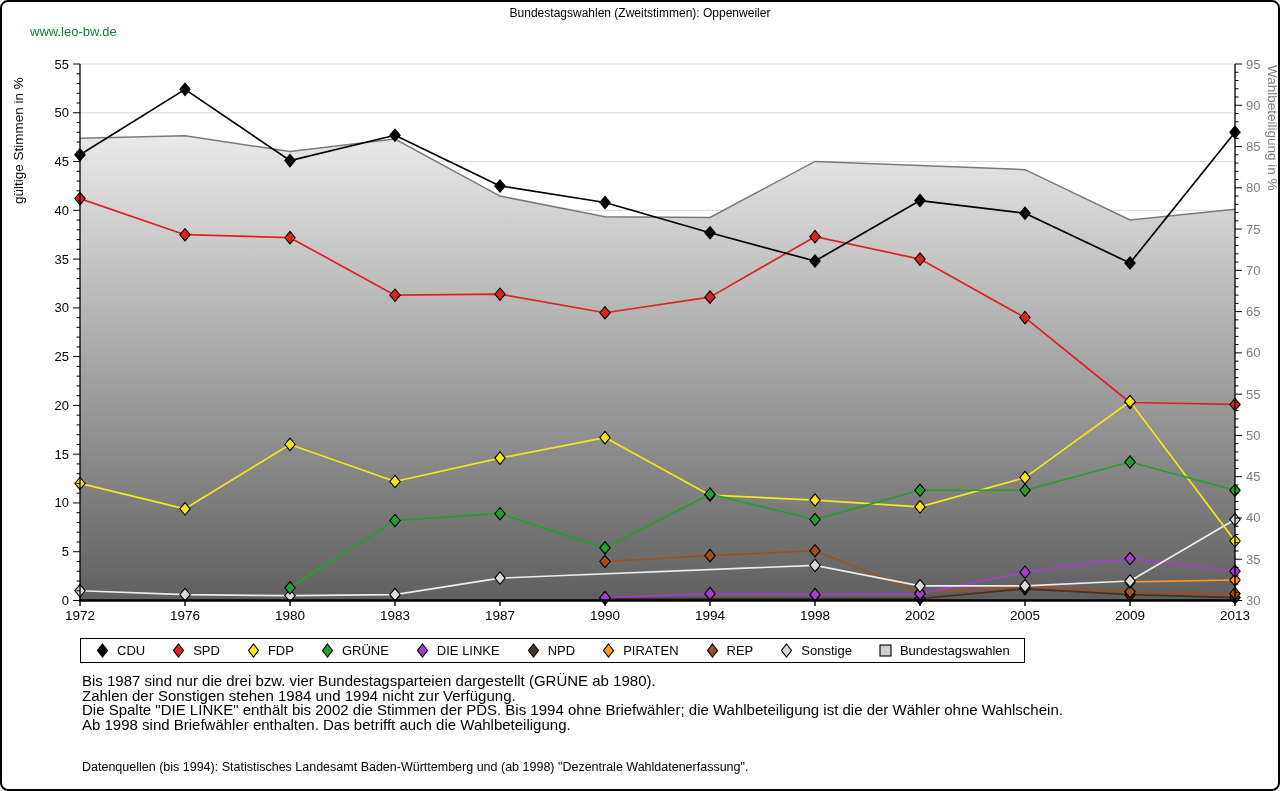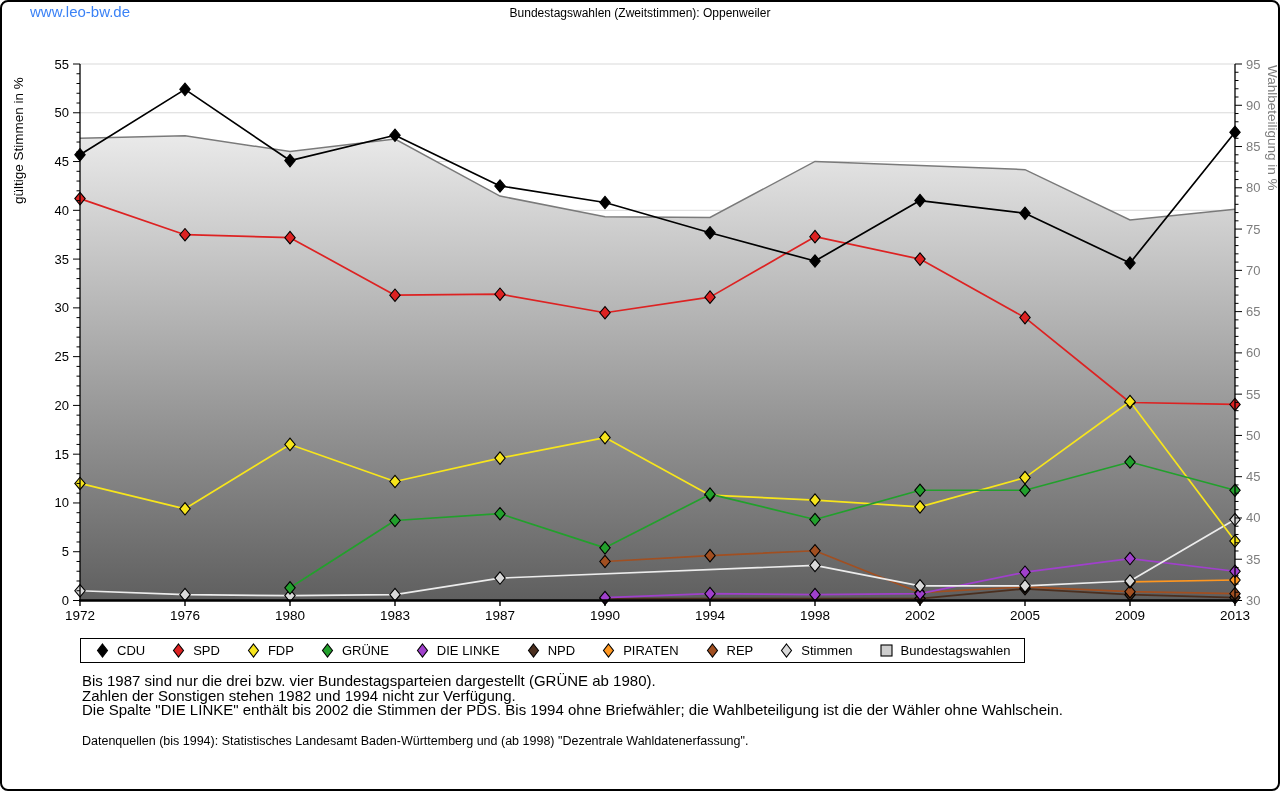--- a/index.html
+++ b/index.html
@@ -1,30 +1,30 @@
 <!DOCTYPE html>
 <html><head>
 <meta charset="utf-8">
 <style>
   html,body{margin:0;padding:0;background:#fff;}
   body{
     width:1280px;height:791px;position:relative;box-sizing:border-box;
     border:2px solid #000;border-radius:8px;overflow:hidden;
     font-family:"Liberation Sans", sans-serif;color:#000;background:#fff;
   }
-  .watermark{position:absolute;left:28px;top:1px;font-size:15px;color:#3b82f6;}
+  .watermark{position:absolute;left:28px;top:22px;font-size:13px;color:#15803d;}
   .title{position:absolute;left:0;top:4px;width:100%;text-align:center;font-size:12px;color:#000;}
   #chart{position:absolute;left:0;top:0;}
   .legend{
     position:absolute;left:78px;top:636px;display:inline-flex;align-items:center;
     border:1px solid #000;background:#fff;padding:4px 14px;gap:26px;font-size:13px;white-space:nowrap;
   }
   .legend-item{display:inline-flex;align-items:center;gap:7px;}
   .footnotes{position:absolute;left:80px;top:672px;font-size:15px;line-height:14.5px;}
-  .source{position:absolute;left:80px;top:732px;font-size:12.5px;}
+  .source{position:absolute;left:80px;top:758px;font-size:12.5px;}
 </style>
 </head>
 <body>
 
 <div class="watermark">www.leo-bw.de</div>
 <div class="title">Bundestagswahlen (Zweitstimmen): Oppenweiler</div>
 
 <svg id="chart" width="1280" height="628" viewBox="0 0 1280 628" xmlns="http://www.w3.org/2000/svg">
     <defs>
       <linearGradient id="ag" x1="0" y1="62" x2="0" y2="598.5" gradientUnits="userSpaceOnUse">
@@ -356,27 +356,28 @@
     <span class="legend-item">
       <svg width="15" height="15">
         <path d="M7.5 1L12.5 7.5L7.5 14L2.5 7.5Z" fill="#a14f21" stroke="#000" stroke-width="1.1"></path>
       </svg>
       <span>REP</span>
     </span>
     <span class="legend-item">
       <svg width="15" height="15">
         <path d="M7.5 1L12.5 7.5L7.5 14L2.5 7.5Z" fill="#d9d9d9" stroke="#000" stroke-width="1.1"></path>
       </svg>
-      <span>Stimmen</span>
+      <span>Sonstige</span>
     </span>
     <span class="legend-item">
       <svg width="15" height="15">
         <rect x="2" y="2" width="11" height="11" fill="#cdcdcd" stroke="#000" stroke-width="1.1"></rect>
       </svg>
       <span>Bundestagswahlen</span>
     </span>
   </div>
 <div class="footnotes">
     <div>Bis 1987 sind nur die drei bzw. vier Bundestagsparteien dargestellt (GRÜNE ab 1980).</div>
-    <div>Zahlen der Sonstigen stehen 1982 und 1994 nicht zur Verfügung.</div>
+    <div>Zahlen der Sonstigen stehen 1984 und 1994 nicht zur Verfügung.</div>
     <div>Die Spalte "DIE LINKE" enthält bis 2002 die Stimmen der PDS. Bis 1994 ohne Briefwähler; die Wahlbeteiligung ist die der Wähler ohne Wahlschein.</div>
+    <div>Ab 1998 sind Briefwähler enthalten. Das betrifft auch die Wahlbeteiligung.</div>
   </div>
 <div class="source">Datenquellen (bis 1994): Statistisches Landesamt Baden-Württemberg und (ab 1998) "Dezentrale Wahldatenerfassung".</div>
 
 </body></html>

